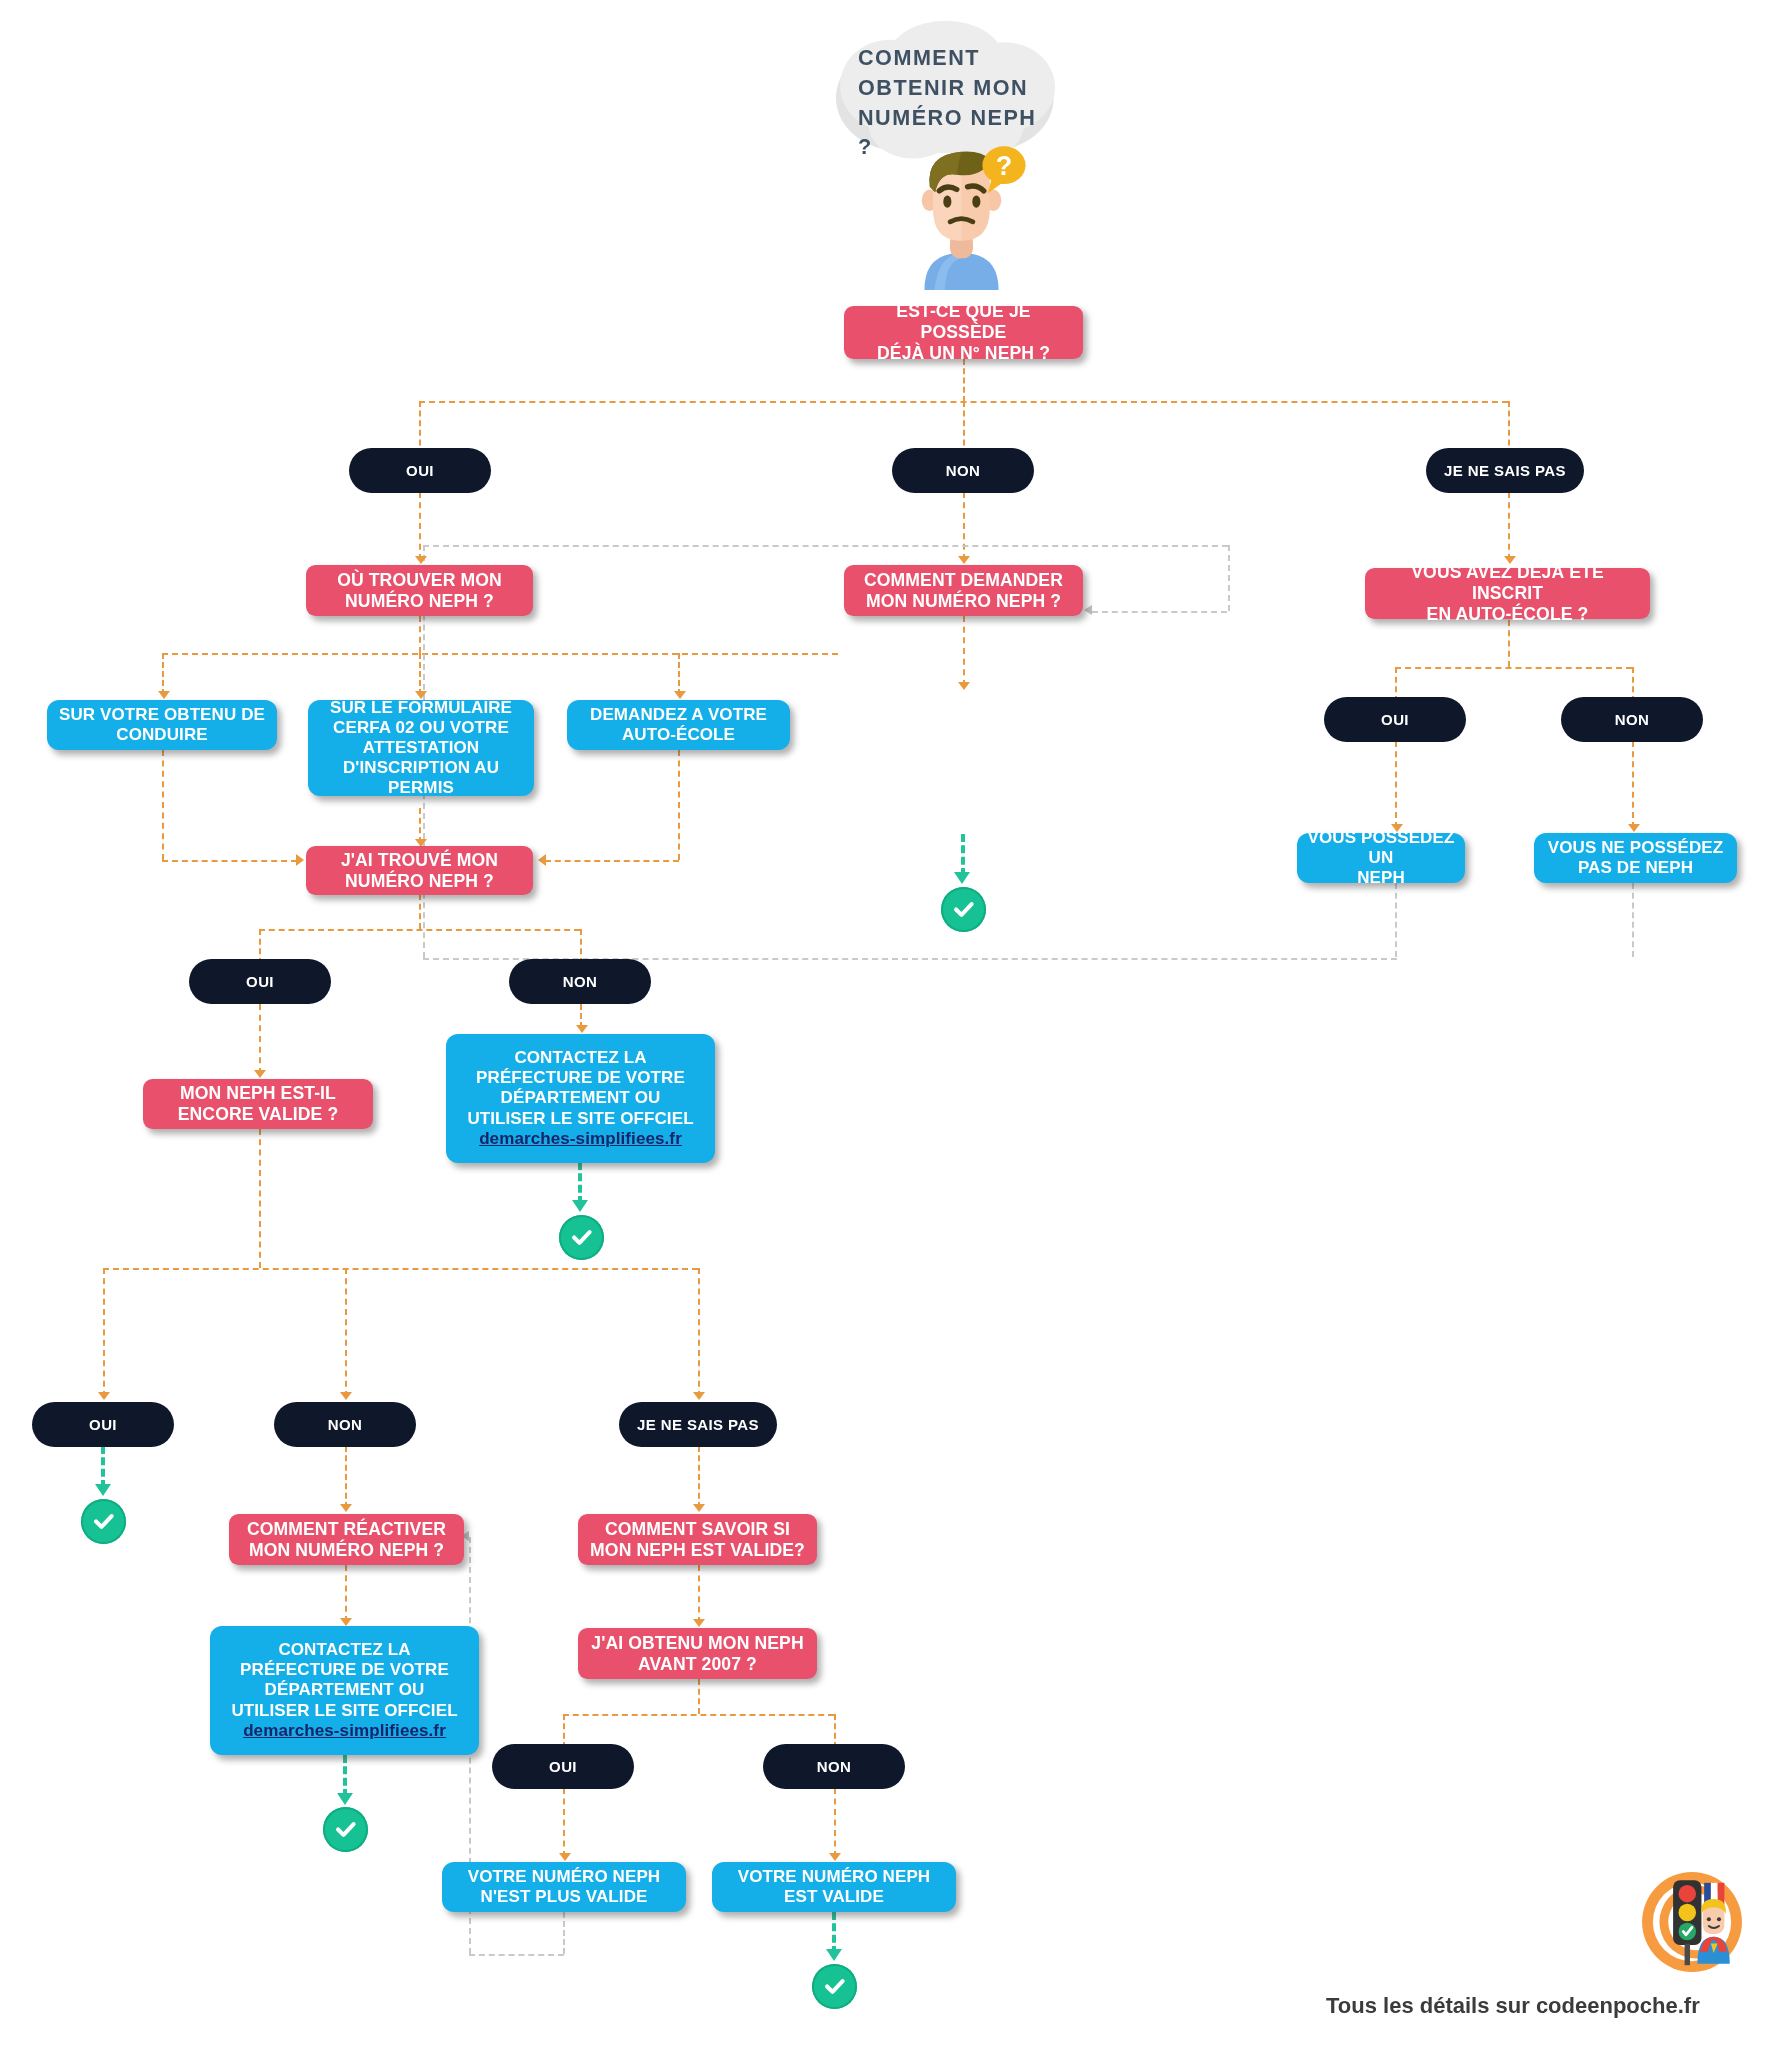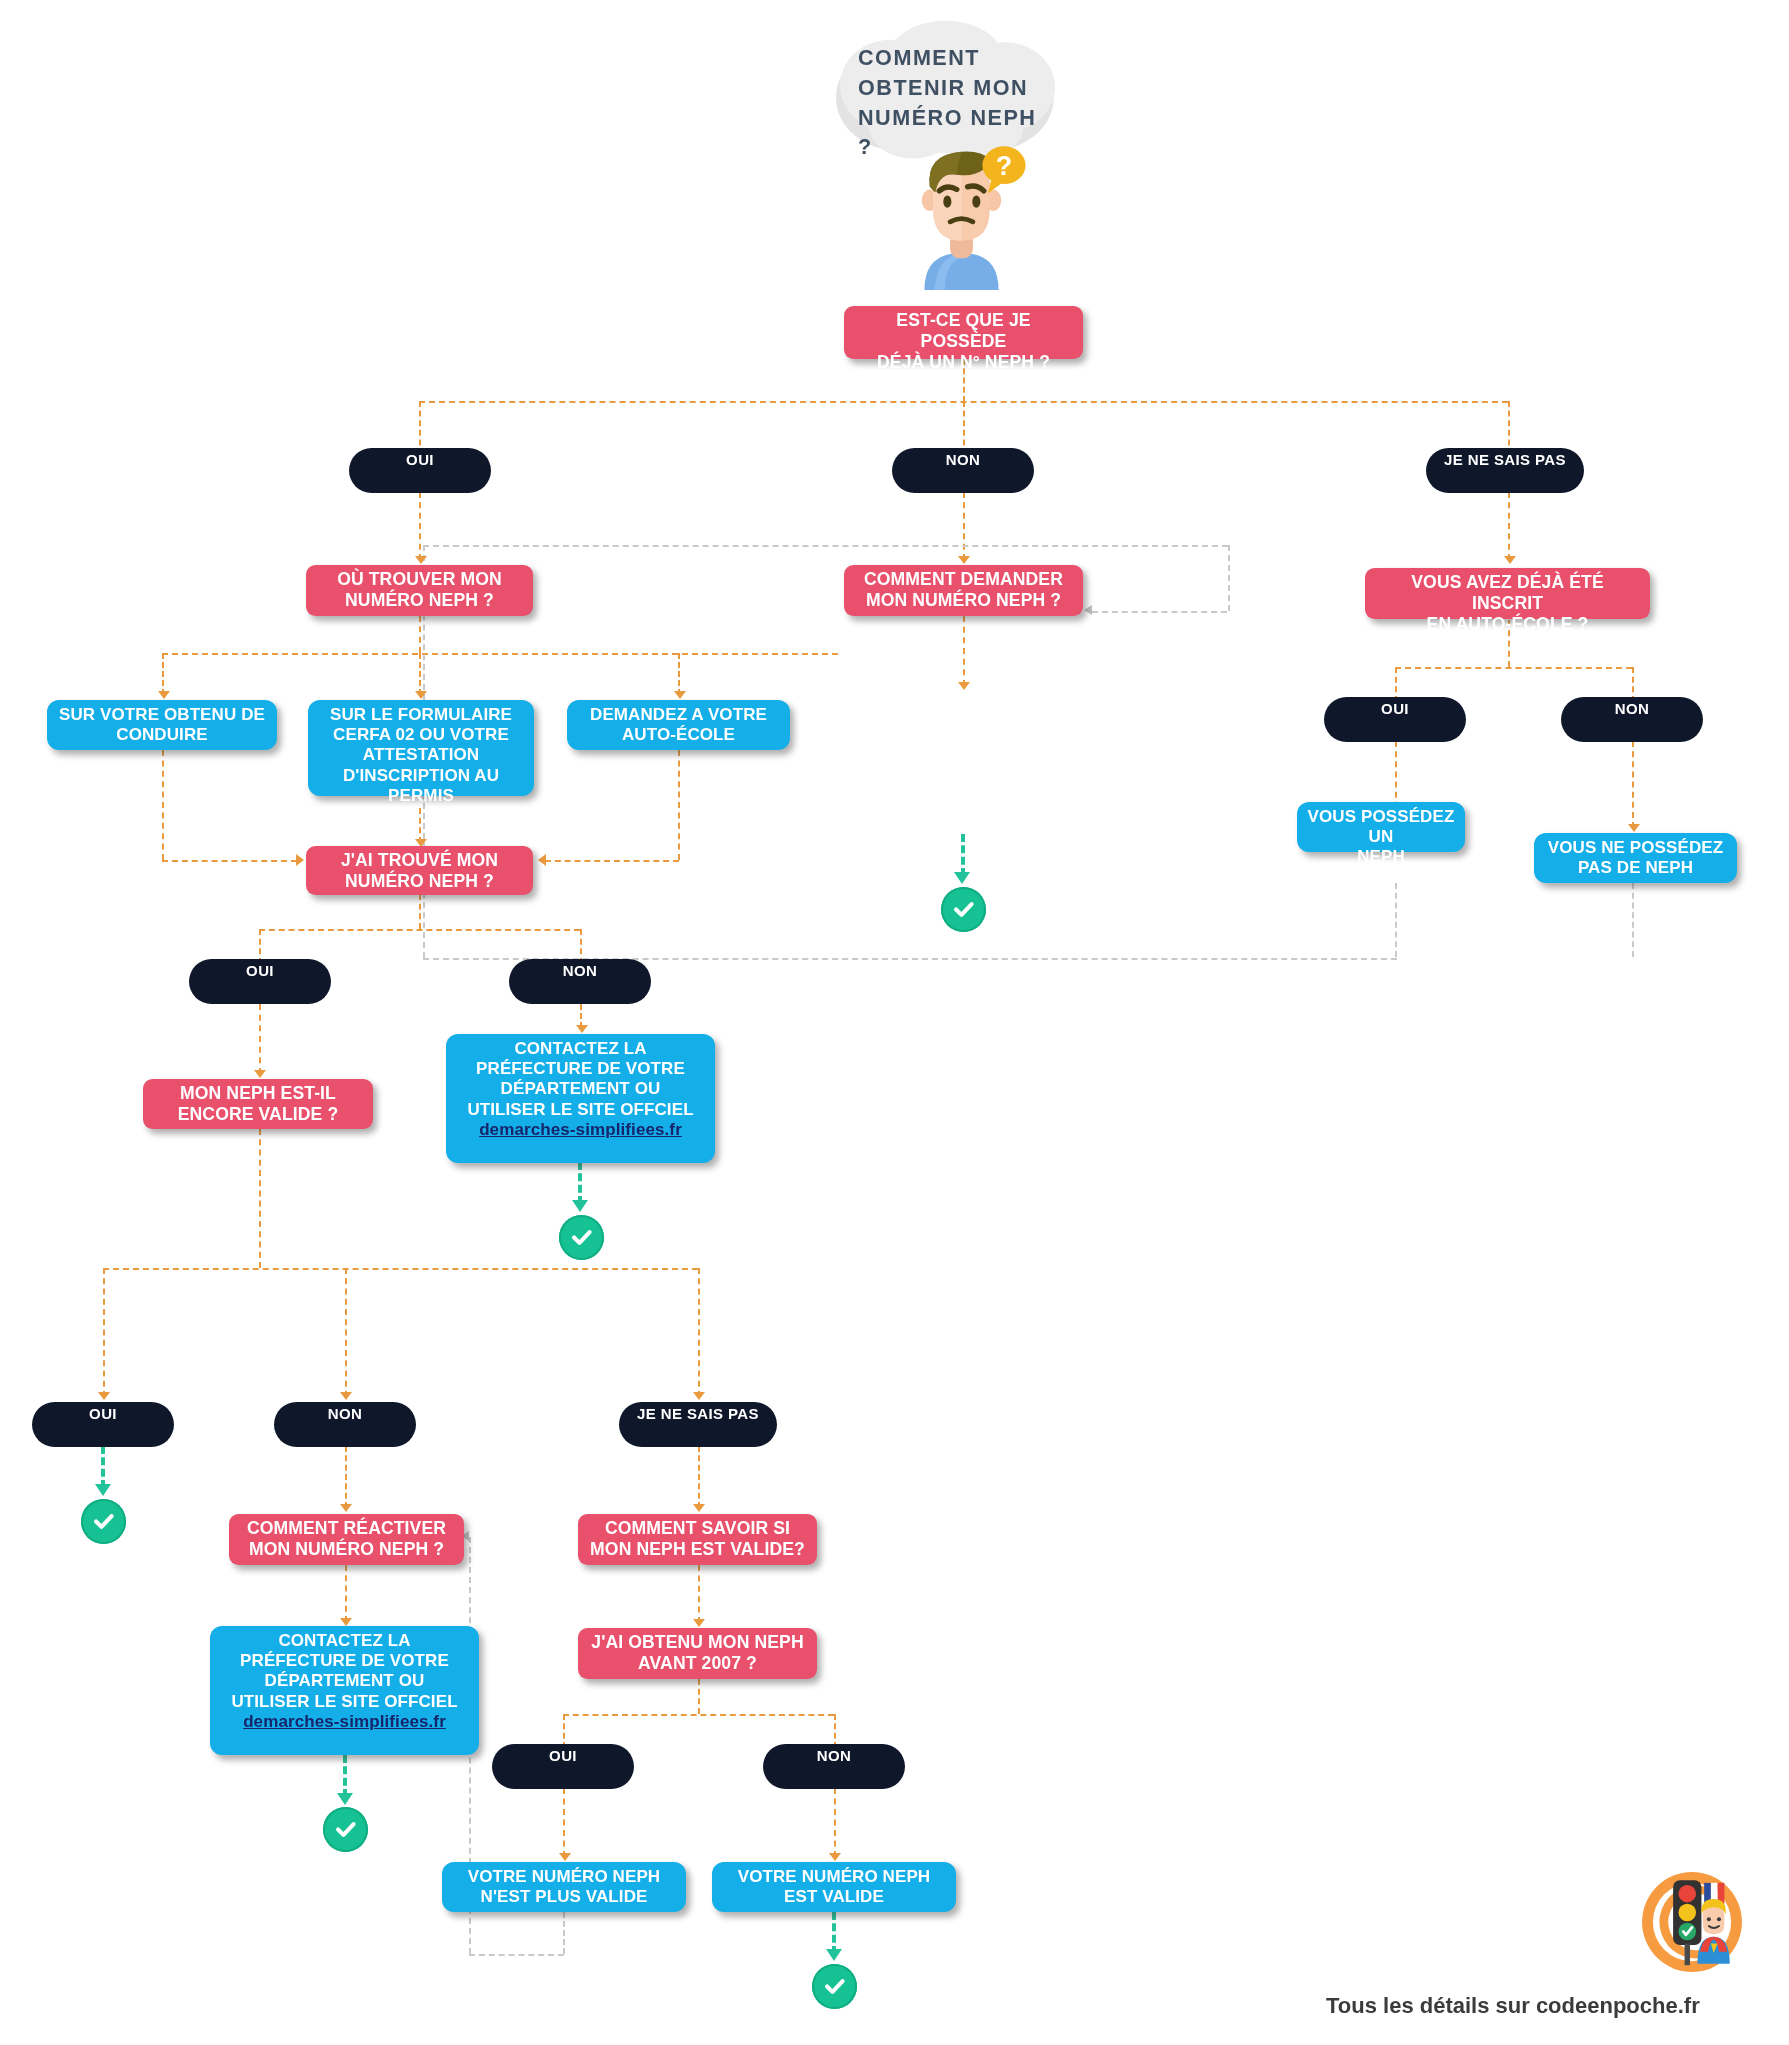--- a/index.html
+++ b/index.html
@@ -11,21 +11,21 @@
     height:2046px;
     background:#ffffff;
     overflow:hidden;
   }
 
   
   .node {
     position:absolute;
     box-sizing:border-box;
     display:flex;
-    align-items:flex-start;
+    align-items:center;
     justify-content:center;
     text-align:center;
     color:#ffffff;
     font-weight:bold;
     line-height:1.18;
     letter-spacing:0.1px;
     z-index:5;
   }
 
   .q {            
@@ -339,21 +339,21 @@
 
   <div class="node pill" style="left:1324px; top:697px; width:142px; height:45px;">OUI</div>
   <div class="node pill" style="left:1561px; top:697px; width:142px; height:45px;">NON</div>
 
   <div class="ln vo" style="left:1395px; top:741px; height:87px;"></div>
   <div class="arrow ar-dn-o" style="left:1391px; top:824px;"></div>
 
   <div class="ln vo" style="left:1632px; top:741px; height:87px;"></div>
   <div class="arrow ar-dn-o" style="left:1628px; top:824px;"></div>
 
-  <div class="node a" style="left:1297px; top:802px; width:168px; height:50px;">
+  <div class="node a" style="left:1297px; top:833px; width:168px; height:50px;">
     <div>
       <div>VOUS POSSÉDEZ UN</div>
       <div>NEPH</div>
     </div>
   </div>
 
   <div class="node a" style="left:1534px; top:833px; width:203px; height:50px;">
     <div>
       <div>VOUS NE POSSÉDEZ</div>
       <div>PAS DE NEPH</div>

